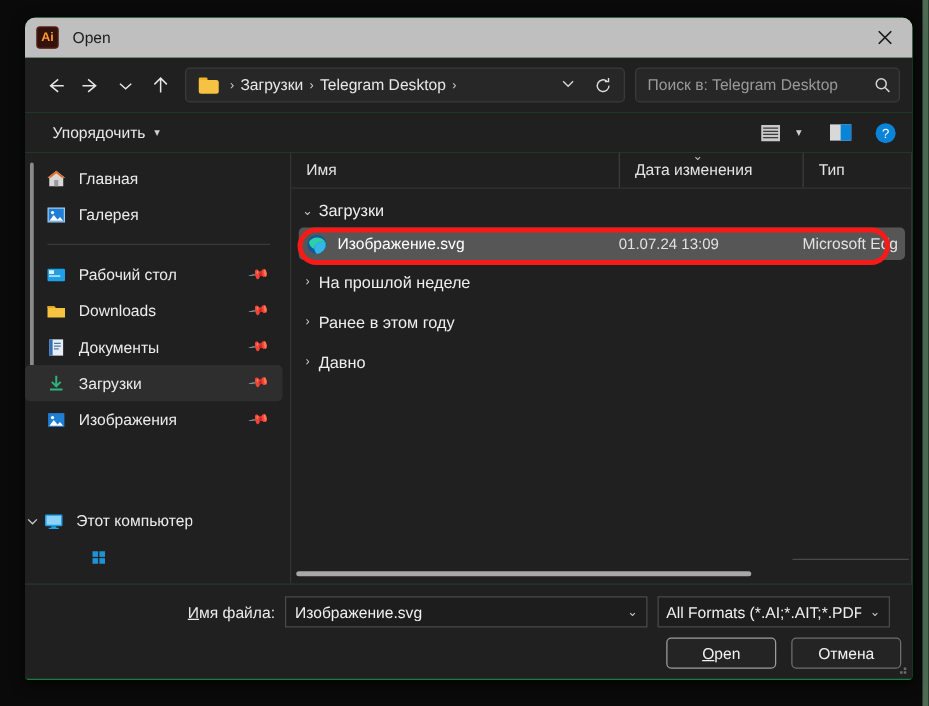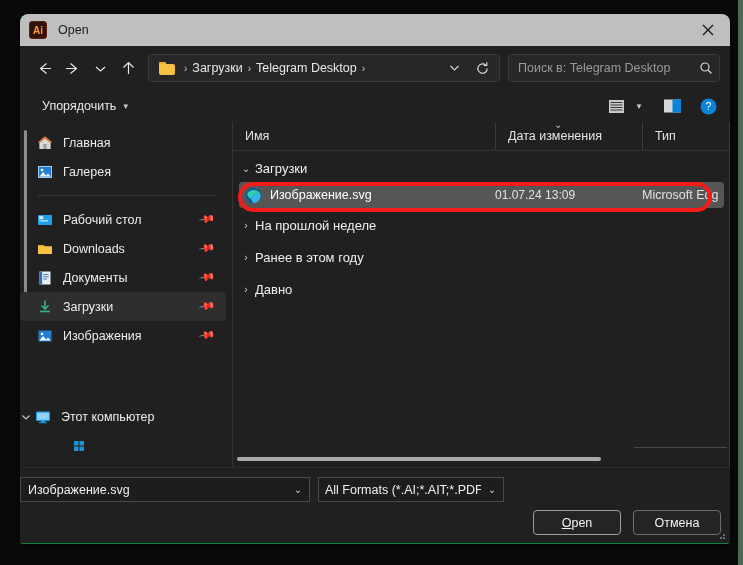--- a/index.html
+++ b/index.html
@@ -825,20 +825,21 @@
 
         <div id="pane-line"></div>
         <div id="hscroll-track">
           <div id="hscroll-thumb"></div>
         </div>
       </div>
     </div>
 
     <div id="footer">
       <div id="filename-row">
+        <div id="filename-label"><u>И</u><span>мя файла:</span></div>
         <div id="filename-field">
           <span id="filename-value">Изображение.svg</span>
           <span class="field-caret">⌄</span>
         </div>
         <div id="filter-field">
           <span id="filter-value">All Formats (*.AI;*.AIT;*.PDF;*.D</span>
           <span class="field-caret">⌄</span>
         </div>
       </div>
 

